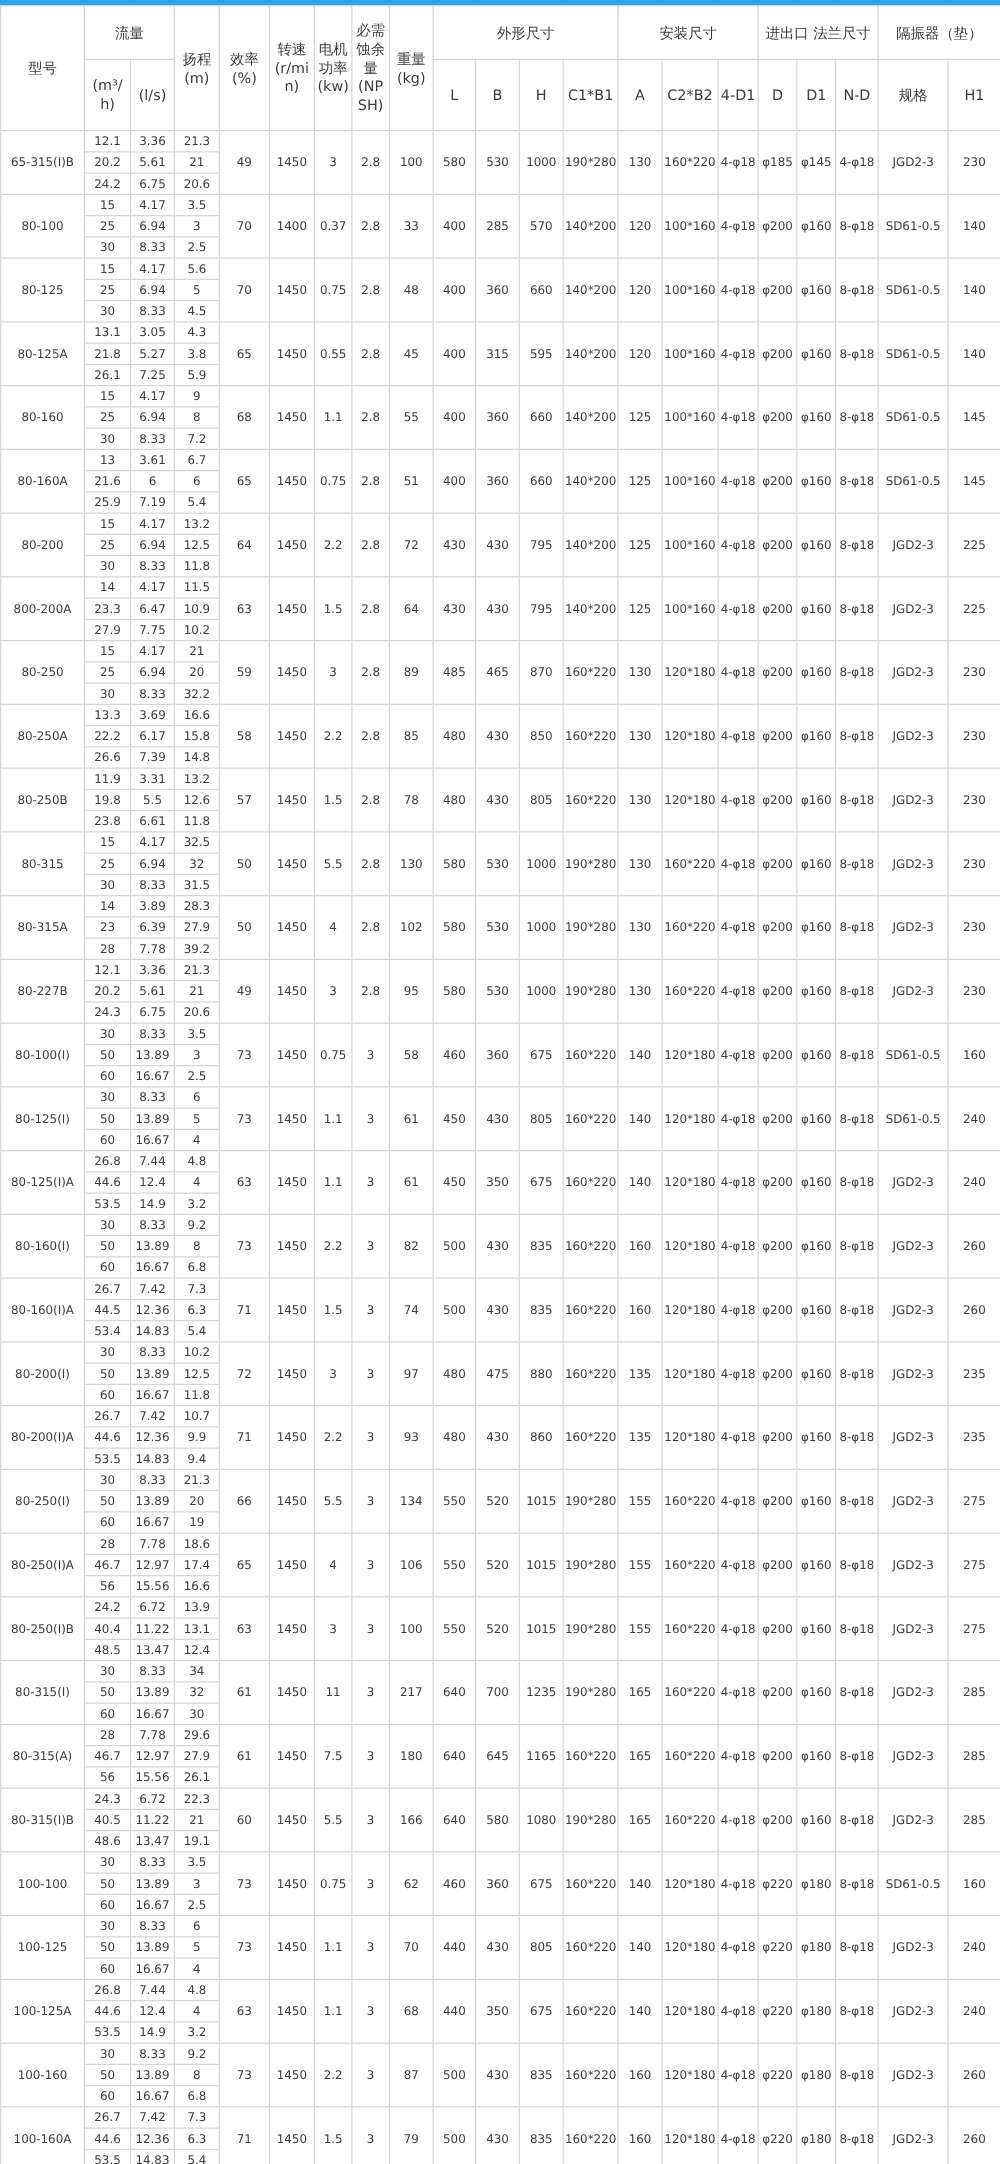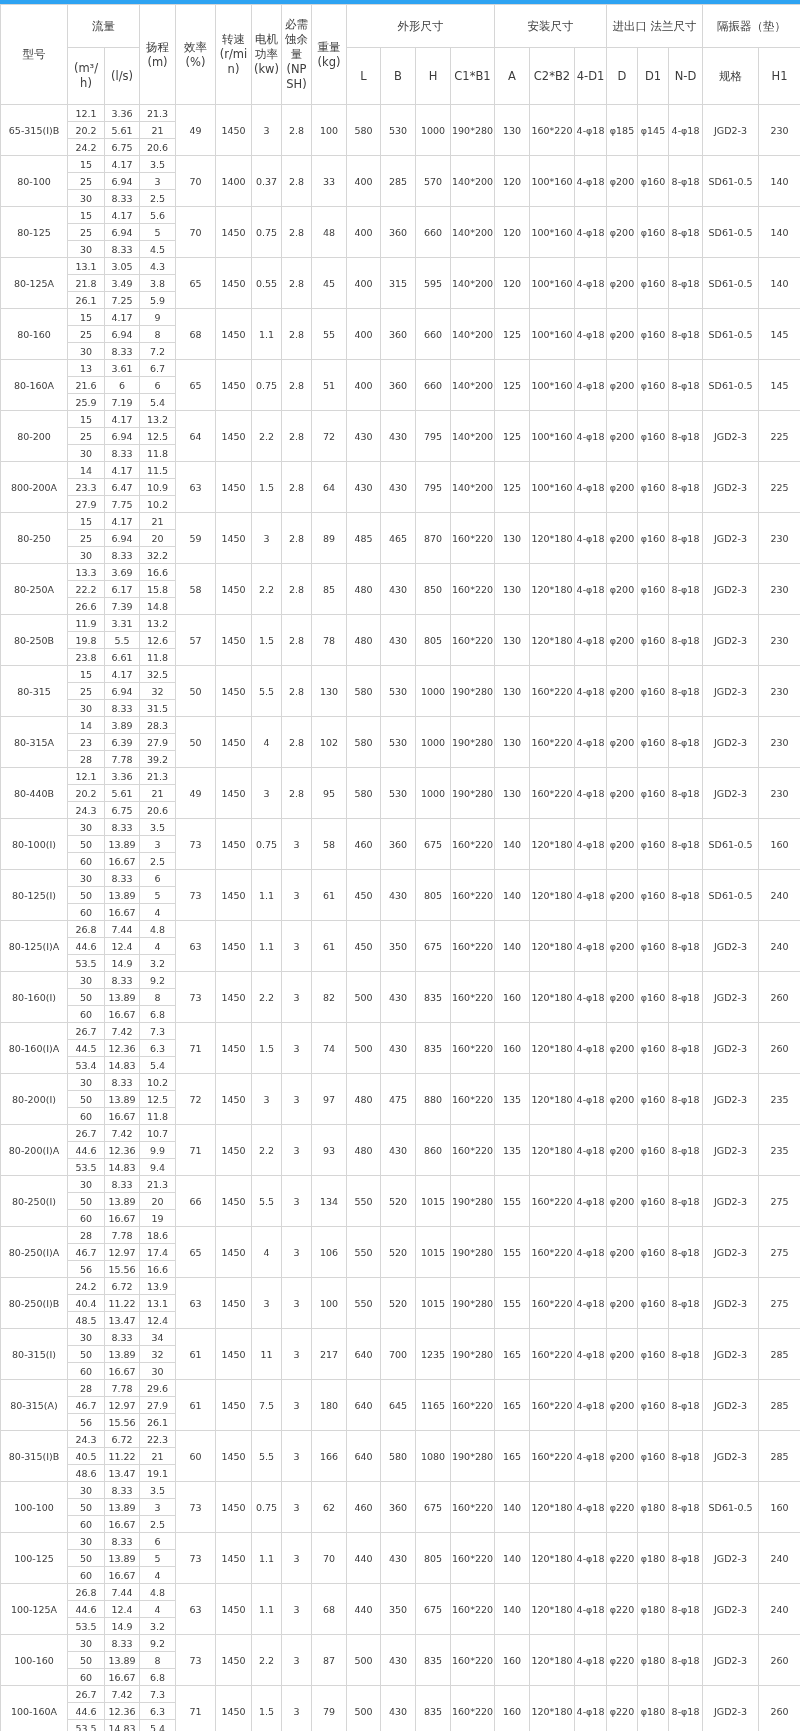--- a/index.html
+++ b/index.html
@@ -192,21 +192,21 @@
         <td rowspan="3">100*160</td>
         <td rowspan="3">4-φ18</td>
         <td rowspan="3">φ200</td>
         <td rowspan="3">φ160</td>
         <td rowspan="3">8-φ18</td>
         <td rowspan="3">SD61-0.5</td>
         <td rowspan="3">140</td>
       </tr>
       <tr>
         <td>21.8</td>
-        <td>3.49</td>
+        <td>5.27</td>
         <td>3.8</td>
       </tr>
       <tr>
         <td>26.1</td>
         <td>7.25</td>
         <td>5.9</td>
       </tr>
       <tr>
         <td rowspan="3">80-160</td>
         <td>15</td>
@@ -498,21 +498,21 @@
         <td>23</td>
         <td>6.39</td>
         <td>27.9</td>
       </tr>
       <tr>
         <td>28</td>
         <td>7.78</td>
         <td>39.2</td>
       </tr>
       <tr>
-        <td rowspan="3">80-440B</td>
+        <td rowspan="3">80-227B</td>
         <td>12.1</td>
         <td>3.36</td>
         <td>21.3</td>
         <td rowspan="3">49</td>
         <td rowspan="3">1450</td>
         <td rowspan="3">3</td>
         <td rowspan="3">2.8</td>
         <td rowspan="3">95</td>
         <td rowspan="3">580</td>
         <td rowspan="3">530</td>

